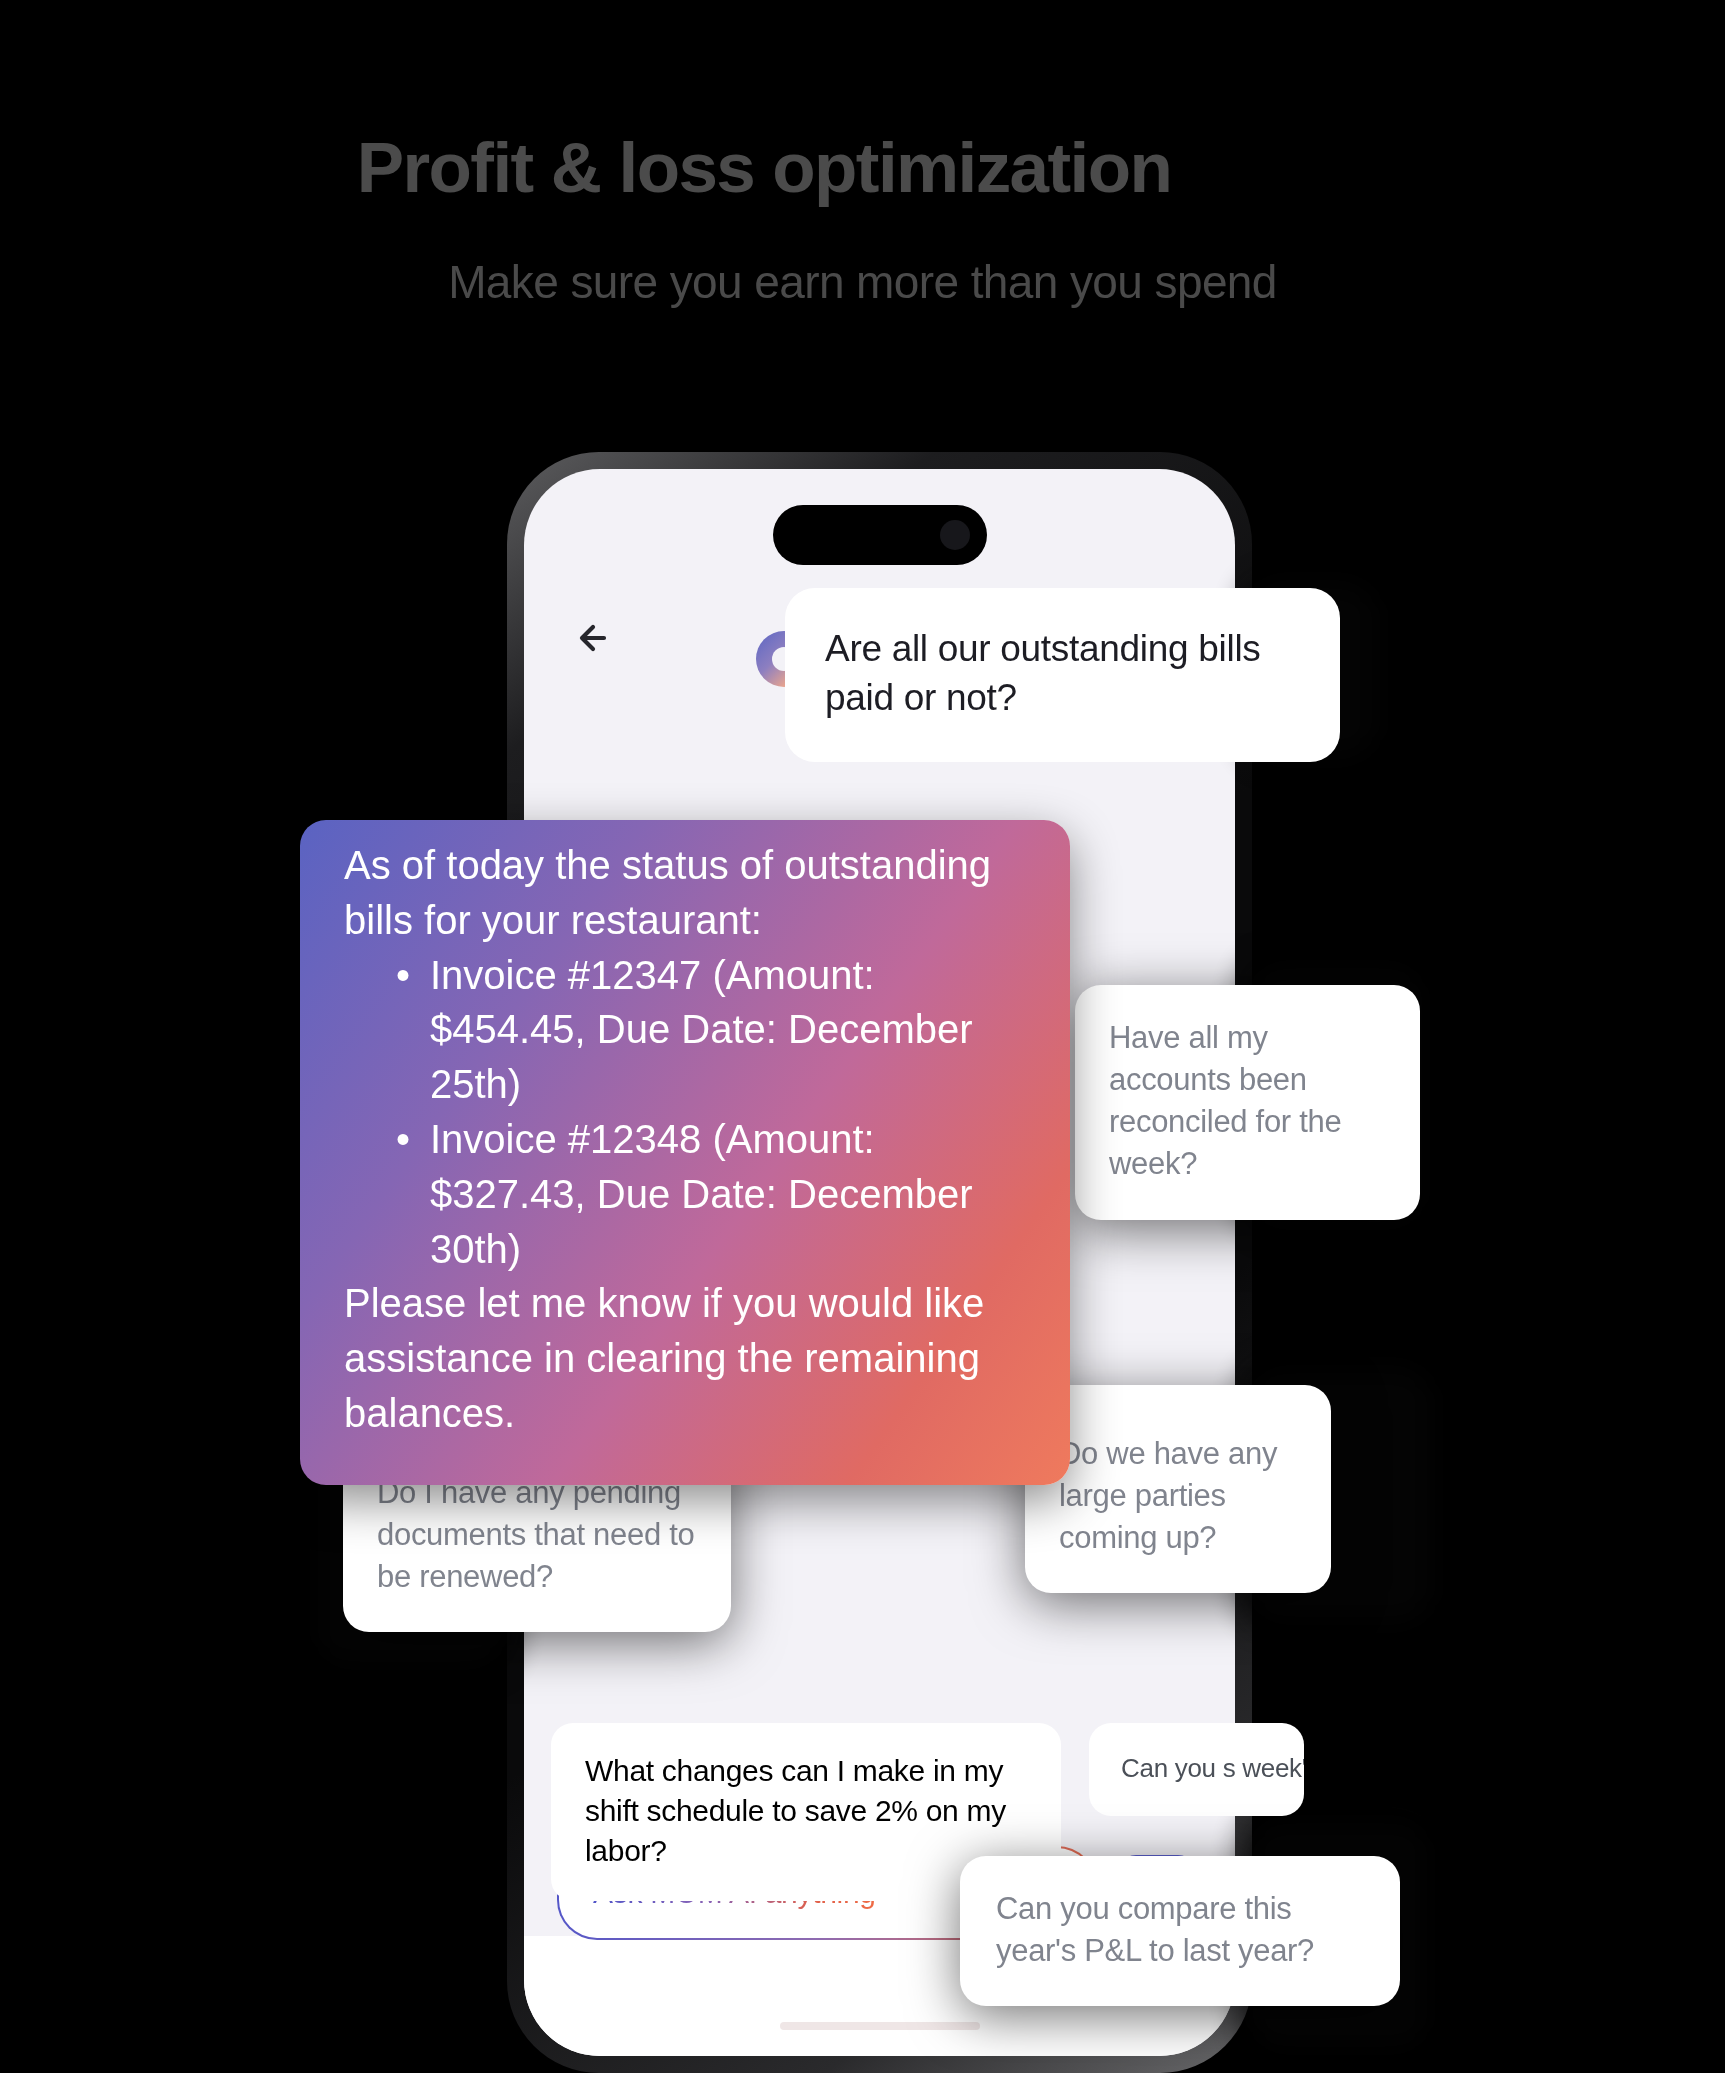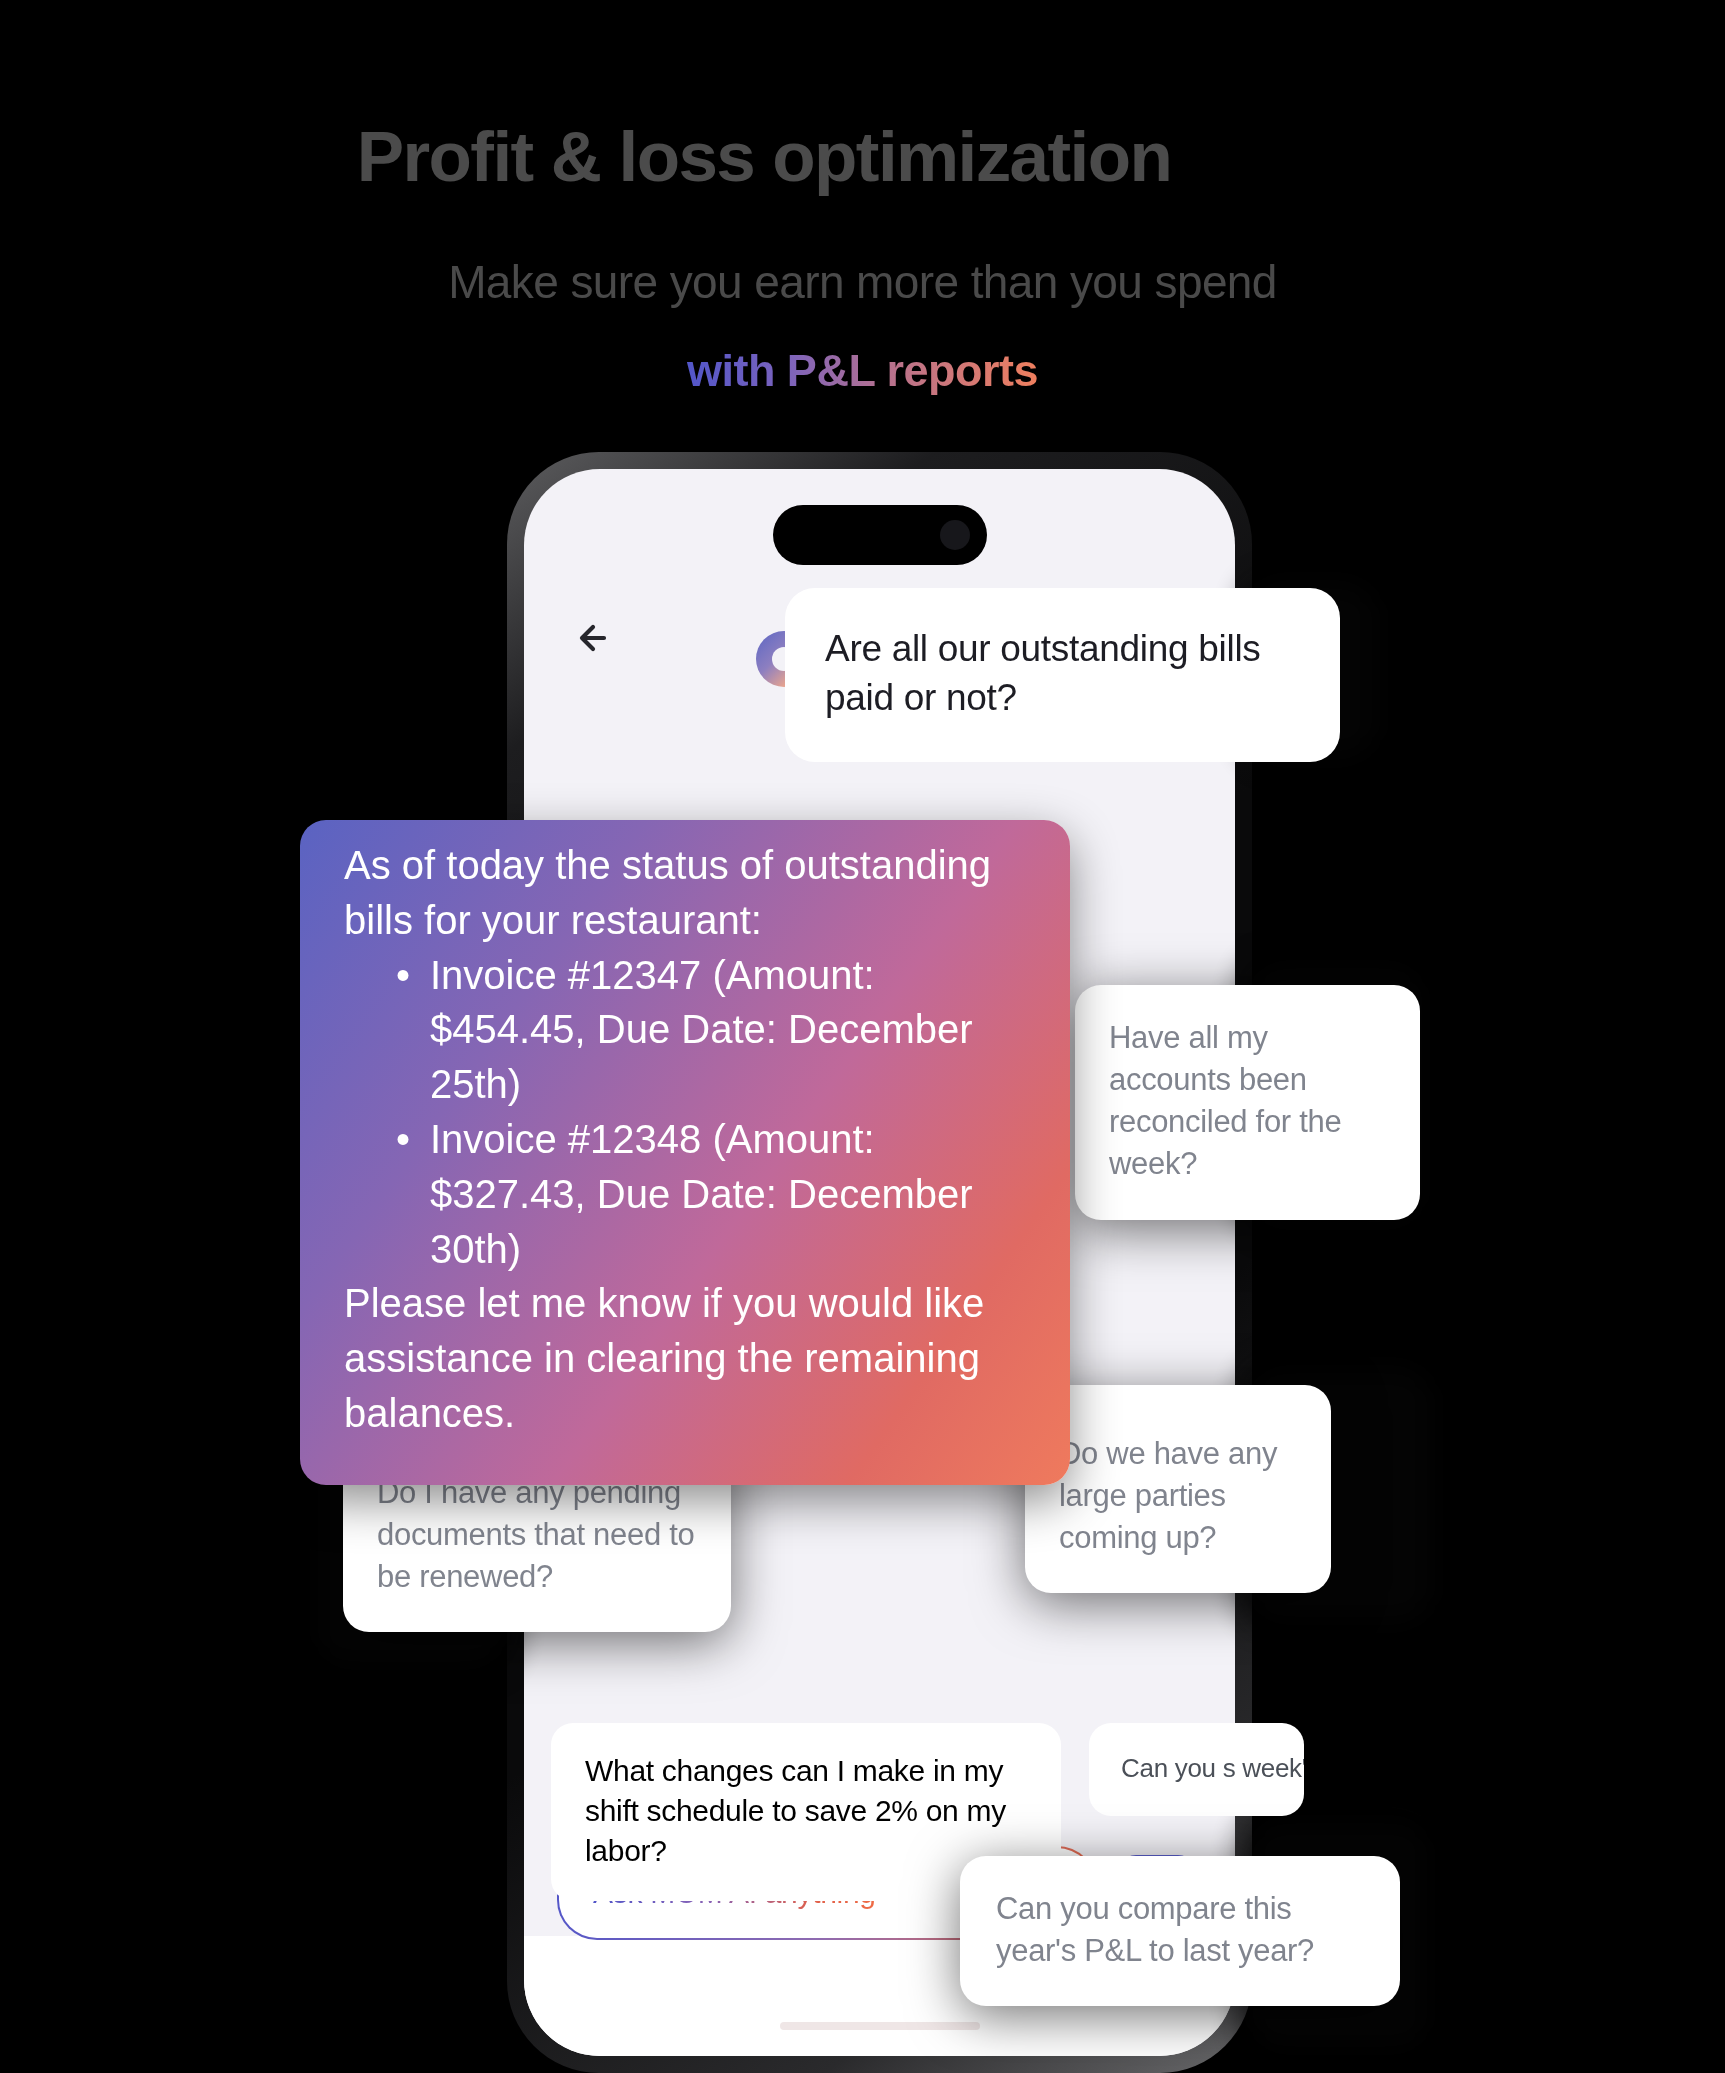--- a/index.html
+++ b/index.html
@@ -15,21 +15,21 @@
   #stage {
     position: relative;
     width: 1725px;
     height: 2073px;
     background: #000000;
   }
 
   
   .hero-title {
     position: absolute;
-    top: 118px;
+    top: 129px;
     left: 0;
     width: 1528px;
     text-align: center;
     font-size: 71px;
     font-weight: 700;
     letter-spacing: -1.6px;
     color: #4b4b4b;
     line-height: 1.1;
   }
   .hero-sub {
@@ -302,21 +302,20 @@
   #halo-pending     { left: 310px;  top: 1420px; width: 200px; height: 250px; }
   #halo-pl          { left: 1245px; top: 1815px; width: 190px; height: 240px; }
 </style>
 </head>
 <body>
 
 <div id="stage">
 
   <h1 class="hero-title">Profit &amp; loss optimization</h1>
   <p class="hero-sub">Make sure you earn more than you spend</p>
-  <p class="hero-accent"><span>with P&amp;L reports</span></p>
 
   <div class="halo" id="halo-outstanding"></div>
   <div class="halo" id="halo-reconciled"></div>
   <div class="halo" id="halo-parties"></div>
   <div class="halo" id="halo-pending"></div>
   <div class="halo" id="halo-pl"></div>
 
   <div id="phone">
     <div id="screen">
 

